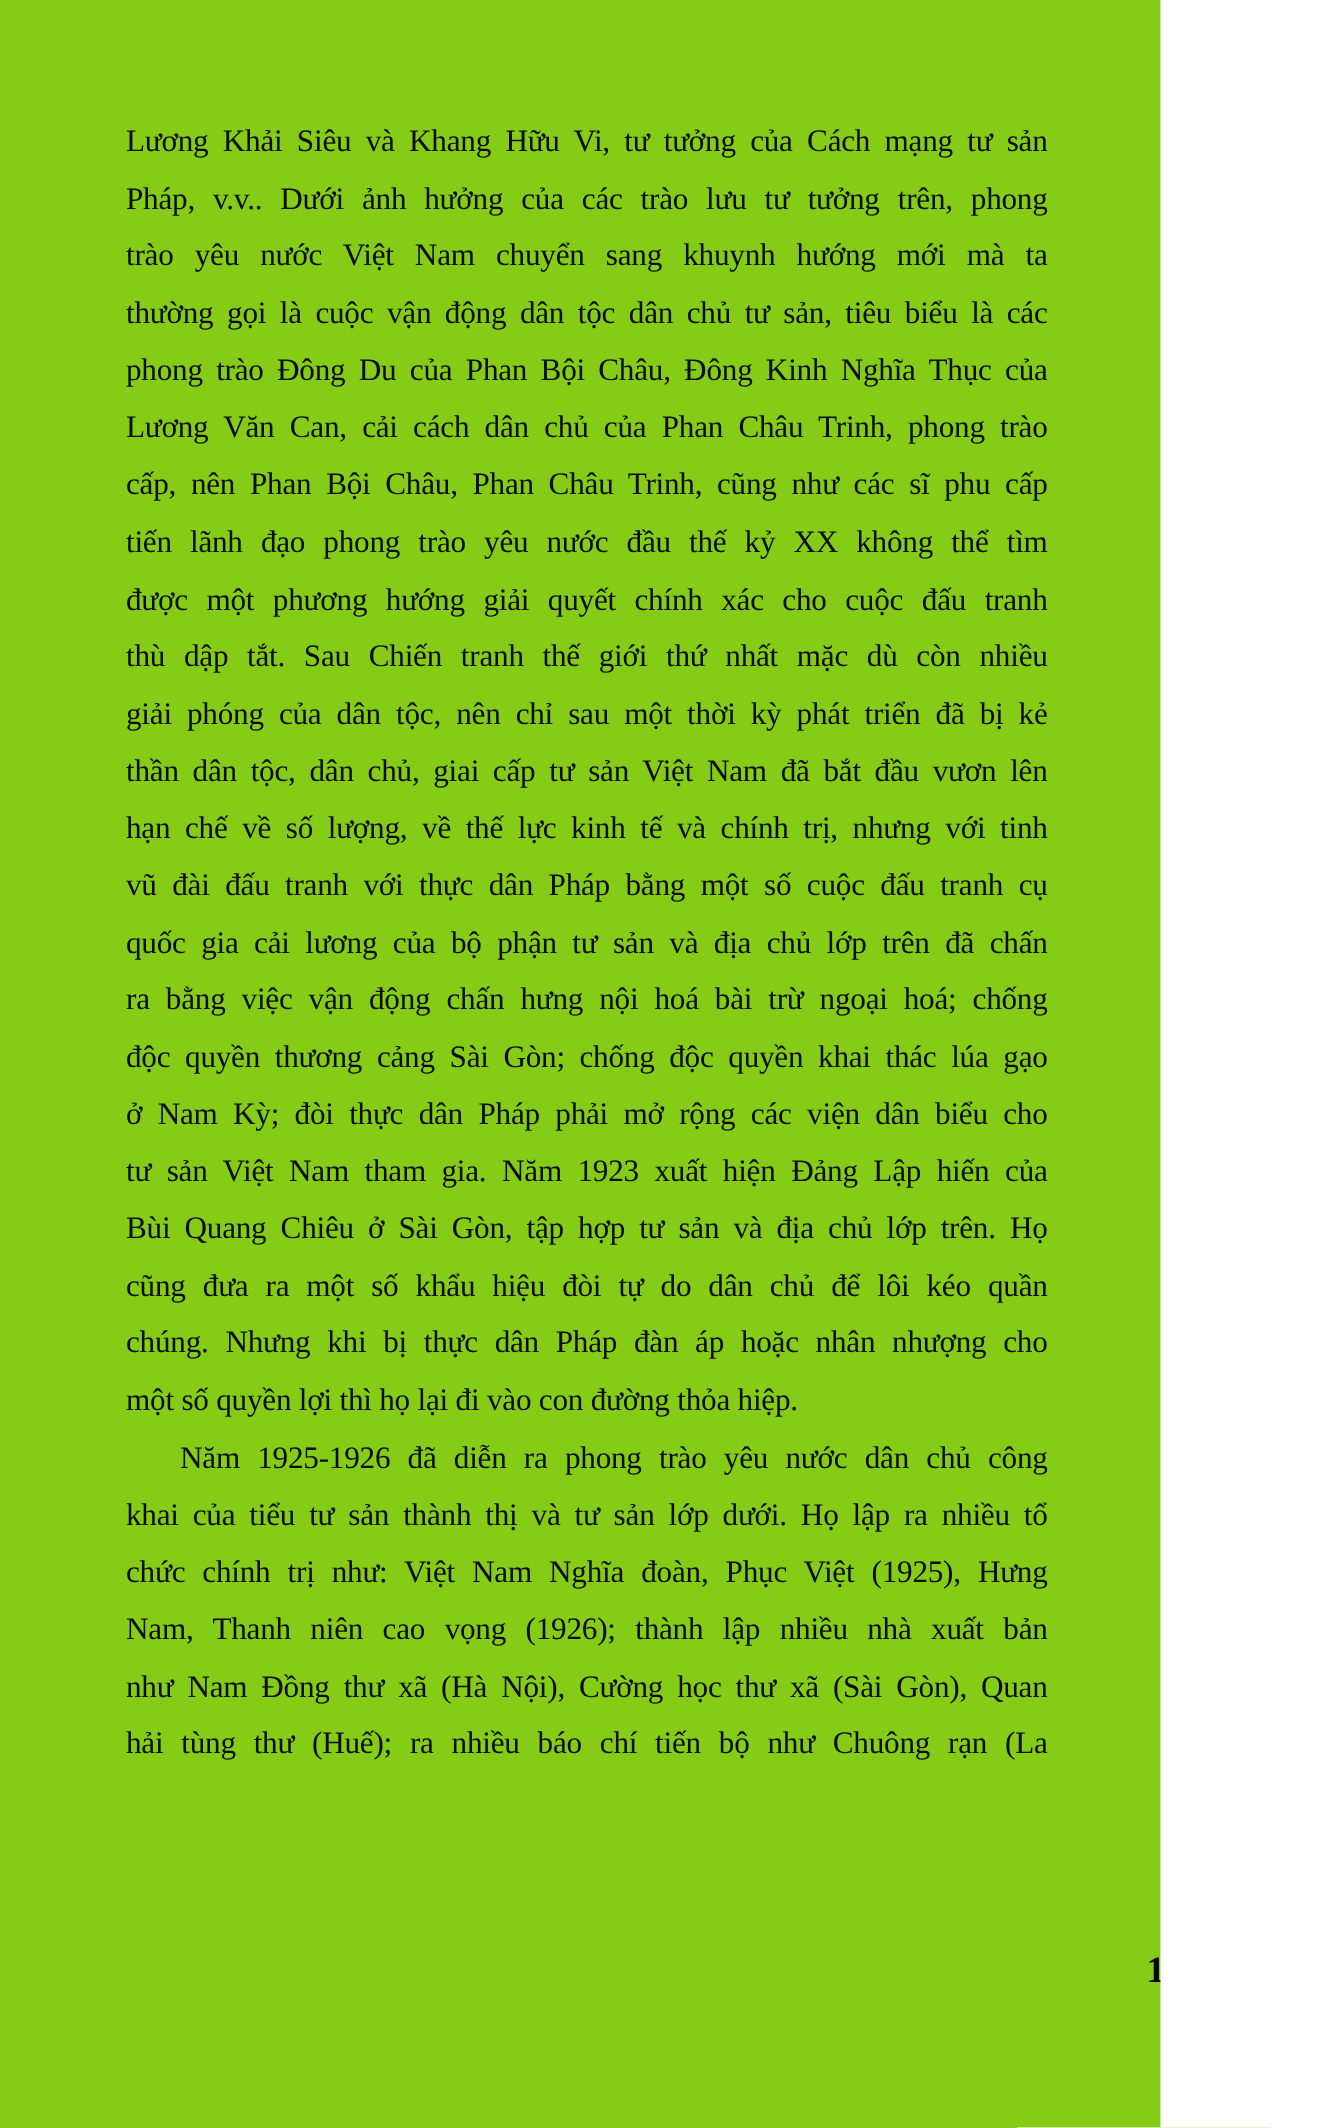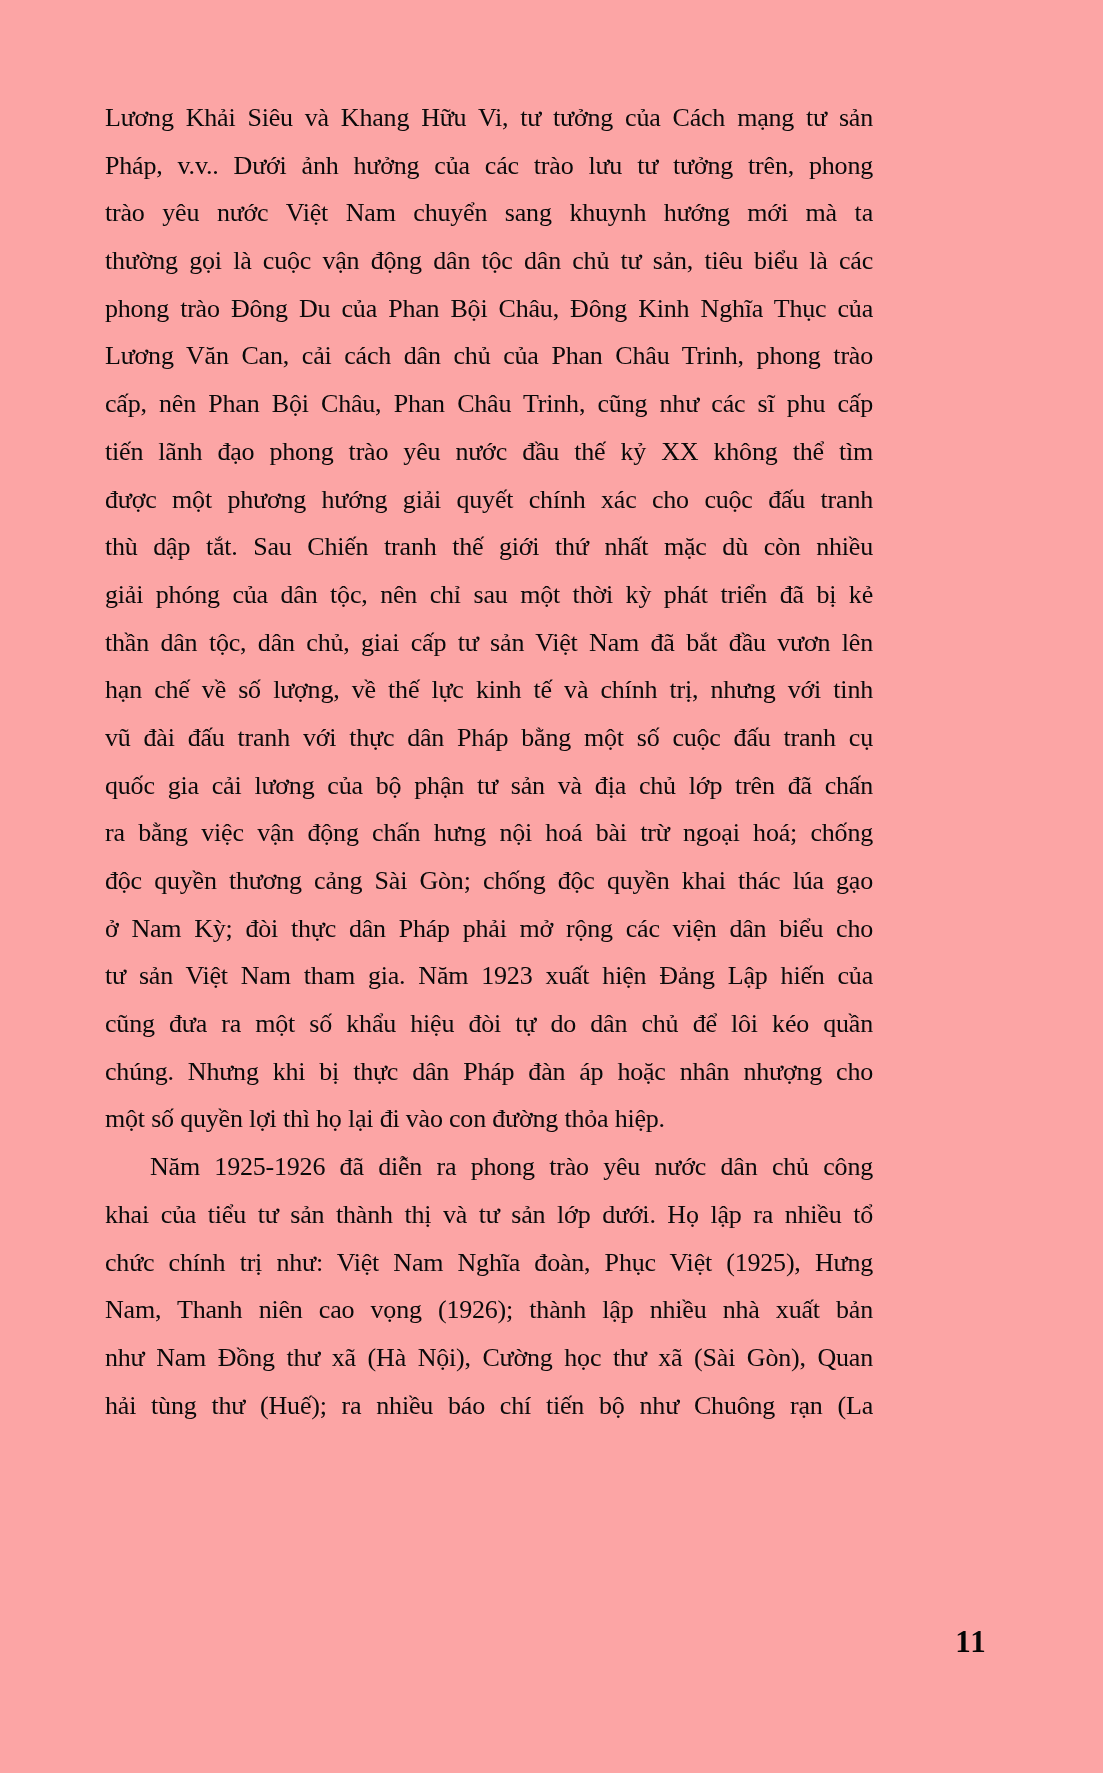--- a/index.html
+++ b/index.html
@@ -2,23 +2,23 @@
 <html lang="vi"><head>
 <meta charset="utf-8">
 <style>
   html, body {
     margin: 0;
     padding: 0;
     background: #ffffff;
   }
   .page {
     position: relative;
-    width: 1103px;
+    width: 967px;
     height: 1773px;
-    background: #fca5a5;
+    background: #84cc16;
     overflow: hidden;
     font-family: "Liberation Serif", "DejaVu Serif", serif;
     color: #0a0a0a;
   }
   .text-block {
     position: absolute;
     left: 105px;
     top: 94px;
     width: 768px;
   }
@@ -72,20 +72,21 @@
         <div class="line">thù dập tắt. Sau Chiến tranh thế giới thứ nhất mặc dù còn nhiều</div>
         <div class="line">giải phóng của dân tộc, nên chỉ sau một thời kỳ phát triển đã bị kẻ</div>
         <div class="line">thần dân tộc, dân chủ, giai cấp tư sản Việt Nam đã bắt đầu vươn lên</div>
         <div class="line">hạn chế về số lượng, về thế lực kinh tế và chính trị, nhưng với tinh</div>
         <div class="line">vũ đài đấu tranh với thực dân Pháp bằng một số cuộc đấu tranh cụ</div>
         <div class="line">quốc gia cải lương của bộ phận tư sản và địa chủ lớp trên đã chấn</div>
         <div class="line">ra bằng việc vận động chấn hưng nội hoá bài trừ ngoại hoá; chống</div>
         <div class="line">độc quyền thương cảng Sài Gòn; chống độc quyền khai thác lúa gạo</div>
         <div class="line">ở Nam Kỳ; đòi thực dân Pháp phải mở rộng các viện dân biểu cho</div>
         <div class="line">tư sản Việt Nam tham gia. Năm 1923 xuất hiện Đảng Lập hiến của</div>
+        <div class="line">Bùi Quang Chiêu ở Sài Gòn, tập hợp tư sản và địa chủ lớp trên. Họ</div>
         <div class="line">cũng đưa ra một số khẩu hiệu đòi tự do dân chủ để lôi kéo quần</div>
         <div class="line">chúng. Nhưng khi bị thực dân Pháp đàn áp hoặc nhân nhượng cho</div>
         <div class="line last">một số quyền lợi thì họ lại đi vào con đường thỏa hiệp.</div>
       </div>
       <div class="paragraph">
         <div class="line indent">Năm 1925-1926 đã diễn ra phong trào yêu nước dân chủ công</div>
         <div class="line">khai của tiểu tư sản thành thị và tư sản lớp dưới. Họ lập ra nhiều tổ</div>
         <div class="line">chức chính trị như: Việt Nam Nghĩa đoàn, Phục Việt (1925), Hưng</div>
         <div class="line">Nam, Thanh niên cao vọng (1926); thành lập nhiều nhà xuất bản</div>
         <div class="line">như Nam Đồng thư xã (Hà Nội), Cường học thư xã (Sài Gòn), Quan</div>

